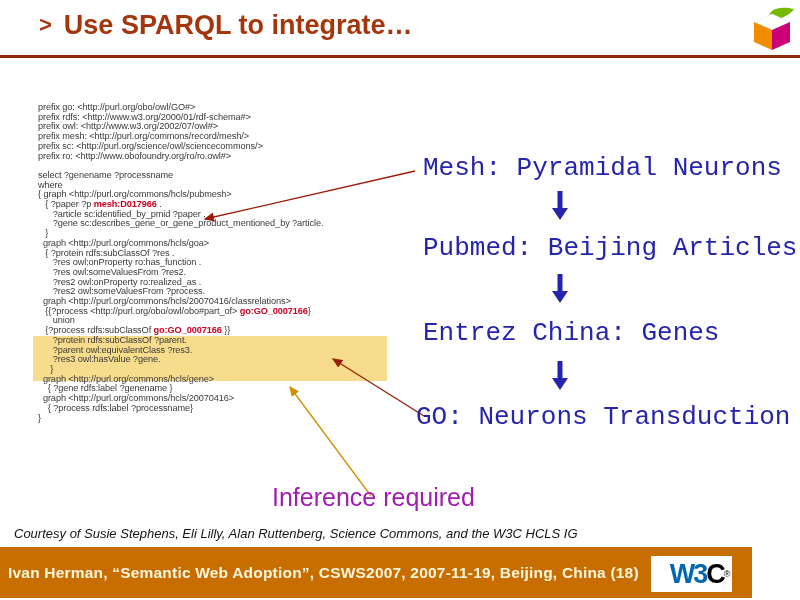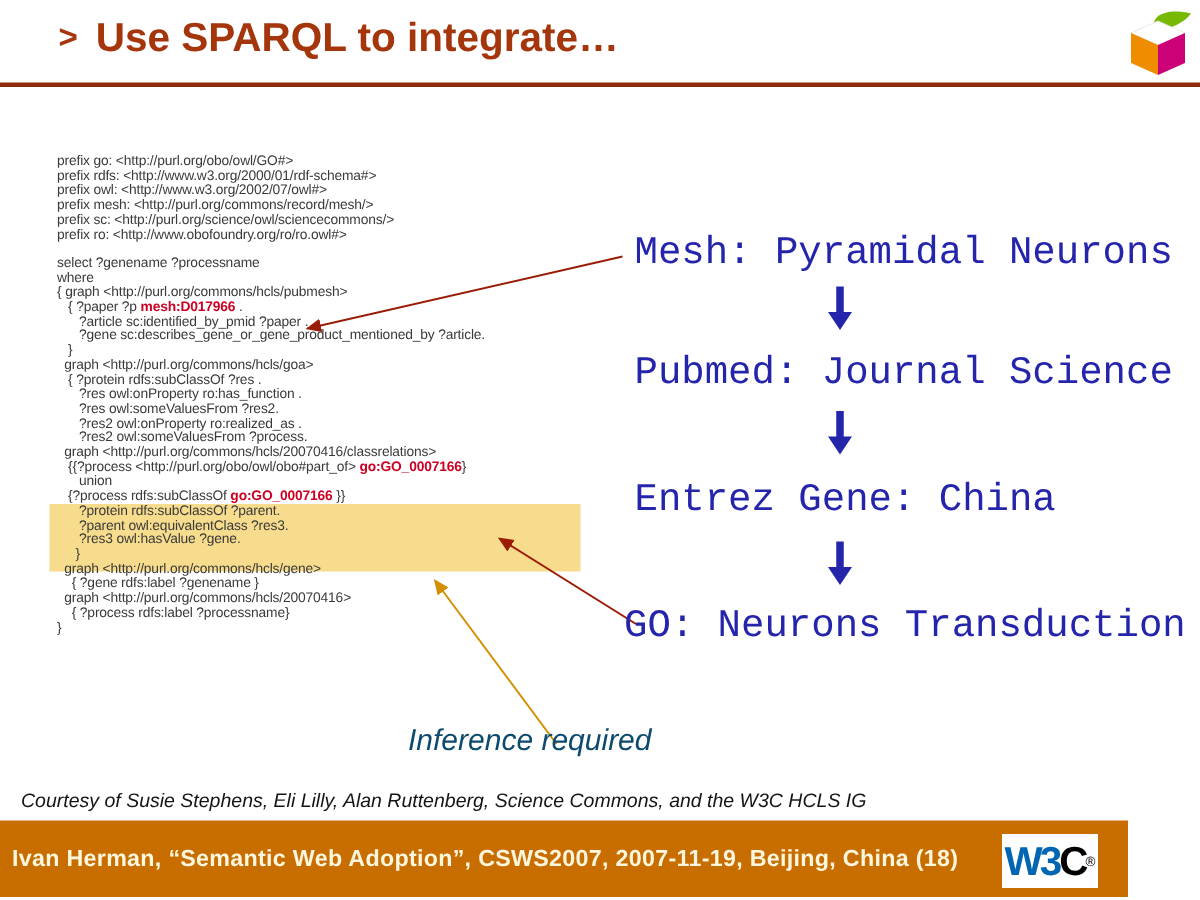--- a/index.html
+++ b/index.html
@@ -42,39 +42,39 @@
   .flow-label.l3{top:402px;left:416px;}
   .down-arrow{position:absolute;left:549px;width:22px;height:32px;z-index:3;}
   .down-arrow.a0{top:189px;}
   .down-arrow.a1{top:272px;}
   .down-arrow.a2{top:359px;}
   
   .arrows-overlay{position:absolute;left:0;top:0;width:800px;height:600px;z-index:2;pointer-events:none;}
   
   .inference{
     position:absolute;left:272px;top:483px;
-    font-size:20px;font-style:italic;color:#0c4a6e;white-space:nowrap;z-index:3;
+    font-size:25px;color:#a21caf;white-space:nowrap;z-index:3;
   }
   
   .courtesy{
     position:absolute;left:14px;top:526px;
     font-size:13px;font-style:italic;color:#141414;white-space:nowrap;
   }
   
   .footer{
     position:absolute;left:0;top:547px;width:752px;height:51px;
     background:#C86E00;display:flex;align-items:center;
   }
   .footer-text{
     margin-left:8px;font-size:15.5px;font-weight:bold;color:#FFF6DE;
     white-space:nowrap;letter-spacing:0.2px;
   }
   .w3c-box{
     position:absolute;right:20px;top:9px;width:64px;height:36px;background:#ffffff;
-    display:flex;align-items:center;justify-content:center;
+    display:flex;align-items:center;justify-content:center;padding-left:17px;
   }
   .w3c-w3{font-size:27px;font-weight:bold;color:#0066B2;letter-spacing:-2px;}
   .w3c-c{font-size:27px;font-weight:bold;color:#000000;letter-spacing:-2px;}
   .w3c-reg{font-size:9px;color:#000000;vertical-align:14px;}
 </style>
 </head>
 <body>
 
 <div class="title">
   <span class="bullet">&gt;</span><span>Use SPARQL to integrate…</span>
@@ -104,26 +104,26 @@
   <path d="M415,171 L205,219" stroke="#9B1C06" stroke-width="1.3" fill="none" marker-end="url(#ar-red)"></path>
   <path d="M424,416 L333,359" stroke="#9B1C06" stroke-width="1.3" fill="none" marker-end="url(#ar-red)"></path>
   <path d="M371,496 L290,387" stroke="#D29000" stroke-width="1.3" fill="none" marker-end="url(#ar-gold)"></path>
 </svg>
 
 <div class="flow-label l0">Mesh: Pyramidal Neurons</div>
 <svg class="down-arrow a0" viewBox="0 0 22 32">
   <line x1="11" y1="2" x2="11" y2="20" stroke="#2525AC" stroke-width="5"></line>
   <polygon points="3,19 19,19 11,31" fill="#2525AC"></polygon>
 </svg>
-<div class="flow-label l1">Pubmed: Journal Science</div>
+<div class="flow-label l1">Pubmed: Beijing Articles</div>
 <svg class="down-arrow a1" viewBox="0 0 22 32">
   <line x1="11" y1="2" x2="11" y2="20" stroke="#2525AC" stroke-width="5"></line>
   <polygon points="3,19 19,19 11,31" fill="#2525AC"></polygon>
 </svg>
-<div class="flow-label l2">Entrez Gene: China</div>
+<div class="flow-label l2">Entrez China: Genes</div>
 <svg class="down-arrow a2" viewBox="0 0 22 32">
   <line x1="11" y1="2" x2="11" y2="20" stroke="#2525AC" stroke-width="5"></line>
   <polygon points="3,19 19,19 11,31" fill="#2525AC"></polygon>
 </svg>
 <div class="flow-label l3">GO: Neurons Transduction</div>
 
 <div class="inference">Inference required</div>
 
 <div class="courtesy">Courtesy of Susie Stephens, Eli Lilly, Alan Ruttenberg, Science Commons, and the W3C HCLS IG</div>
 

